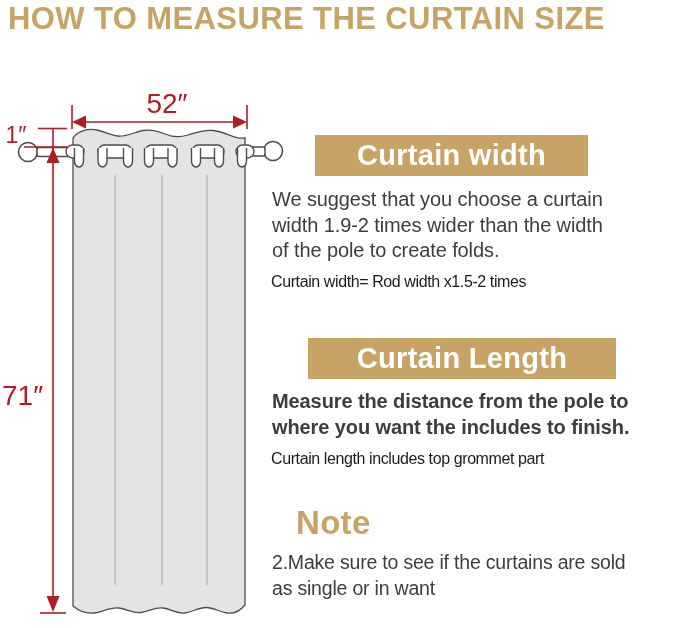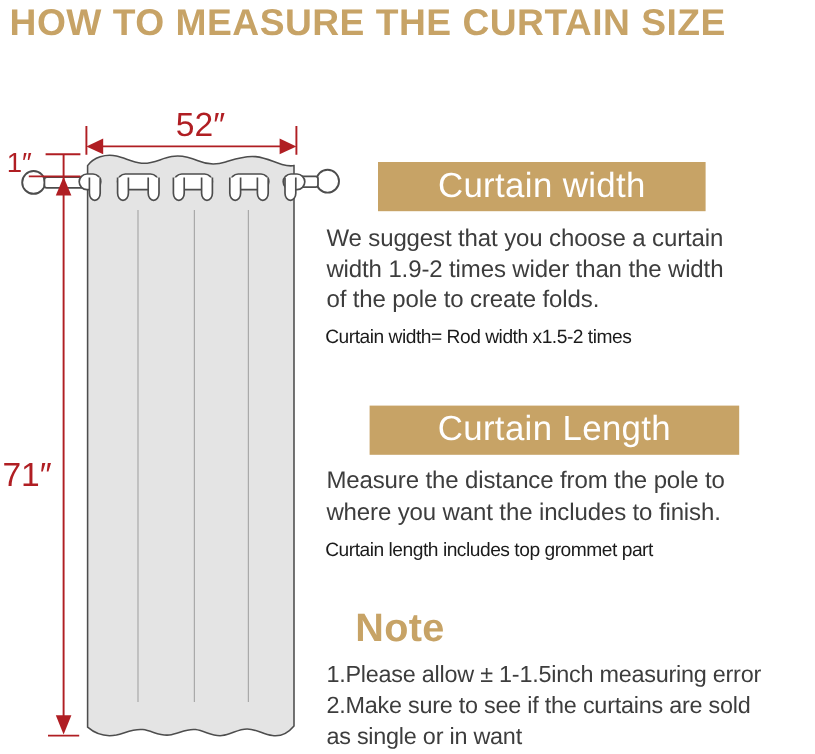--- a/index.html
+++ b/index.html
@@ -18,30 +18,30 @@
   }
 
   .diagram{position:absolute;left:0;top:85px;}
   .diagram .outline{stroke:var(--outline);}
   .diagram .redline{stroke:var(--red);fill:none;stroke-width:1.6;}
   .diagram .redfill{fill:var(--red);stroke:none;}
   .diagram text{fill:var(--red);font-family:"Liberation Sans",sans-serif;}
 
   .section-heading{
     position:absolute;height:41px;line-height:41px;text-align:center;
-    background:var(--tan);color:#fff;font-size:29px;font-weight:normal;
+    background:var(--tan);color:#fff;font-size:29px;font-weight:bold;
     letter-spacing:.3px;
   }
   .heading-width{left:315px;top:135px;width:273px;}
   .heading-length{left:308px;top:338px;width:308px;}
 
   .para{position:absolute;color:var(--text);font-size:20px;line-height:25.5px;
         letter-spacing:-0.1px;white-space:nowrap;}
   .para-width{left:272px;top:187px;}
-  .para-length{left:272px;top:389px;}
+  .para-length{left:272px;top:389px;font-weight:bold;}
 
   .formula{position:absolute;color:var(--black);font-size:16px;font-weight:normal;
            letter-spacing:-0.4px;white-space:nowrap;}
   .formula-width{left:271px;top:273px;}
   .formula-length{left:271px;top:450px;}
 
   .note-heading{
     position:absolute;left:272px;top:504px;color:var(--tan);
     font-size:33px;font-weight:bold;letter-spacing:.3px;margin-left:24px;
   }
@@ -143,18 +143,17 @@
 
   <div class="section-heading heading-length">Curtain Length</div>
   <div class="para para-length">
     <div>Measure the distance from the pole to</div>
     <div>where you want the includes to finish.</div>
   </div>
   <div class="formula formula-length">Curtain length includes top grommet part</div>
 
   <div class="note-heading">Note</div>
   <div class="note-list">
-    <div>1.Please allow ± 1-1.5inch measuring error</div>
     <div>2.Make sure to see if the curtains are sold</div>
     <div>as single or in want</div>
   </div>
 
 </div>
 
 </body></html>

